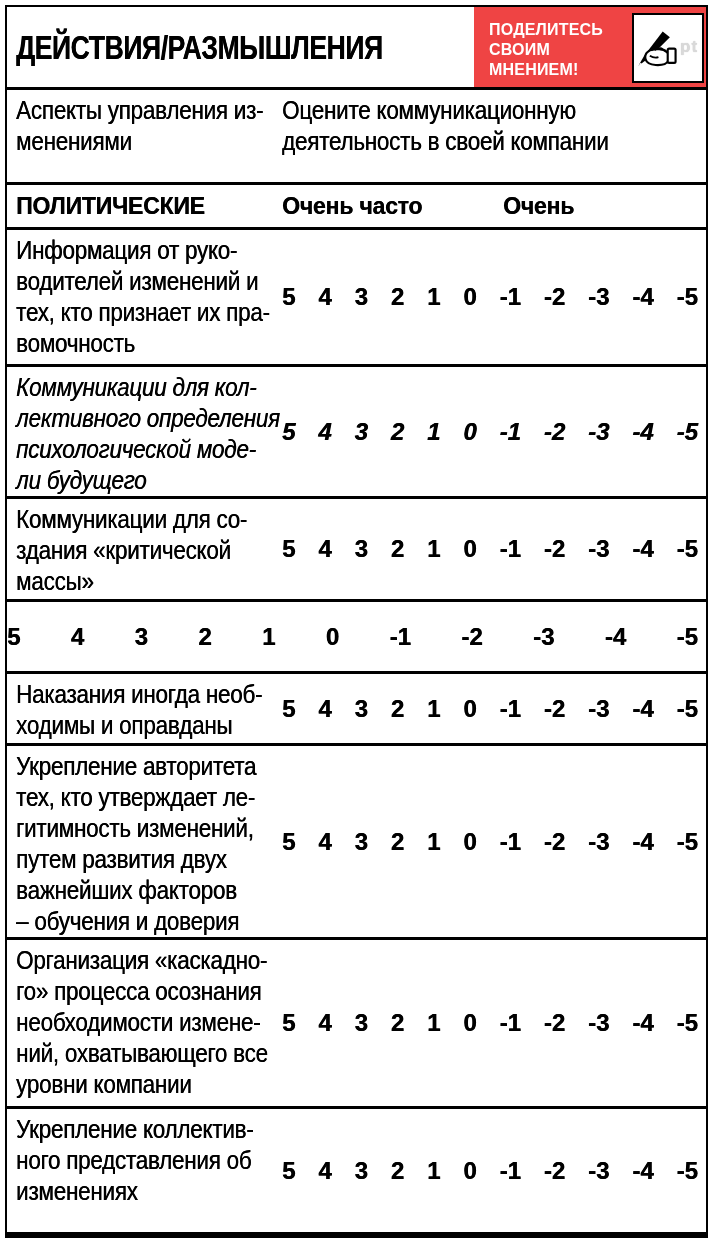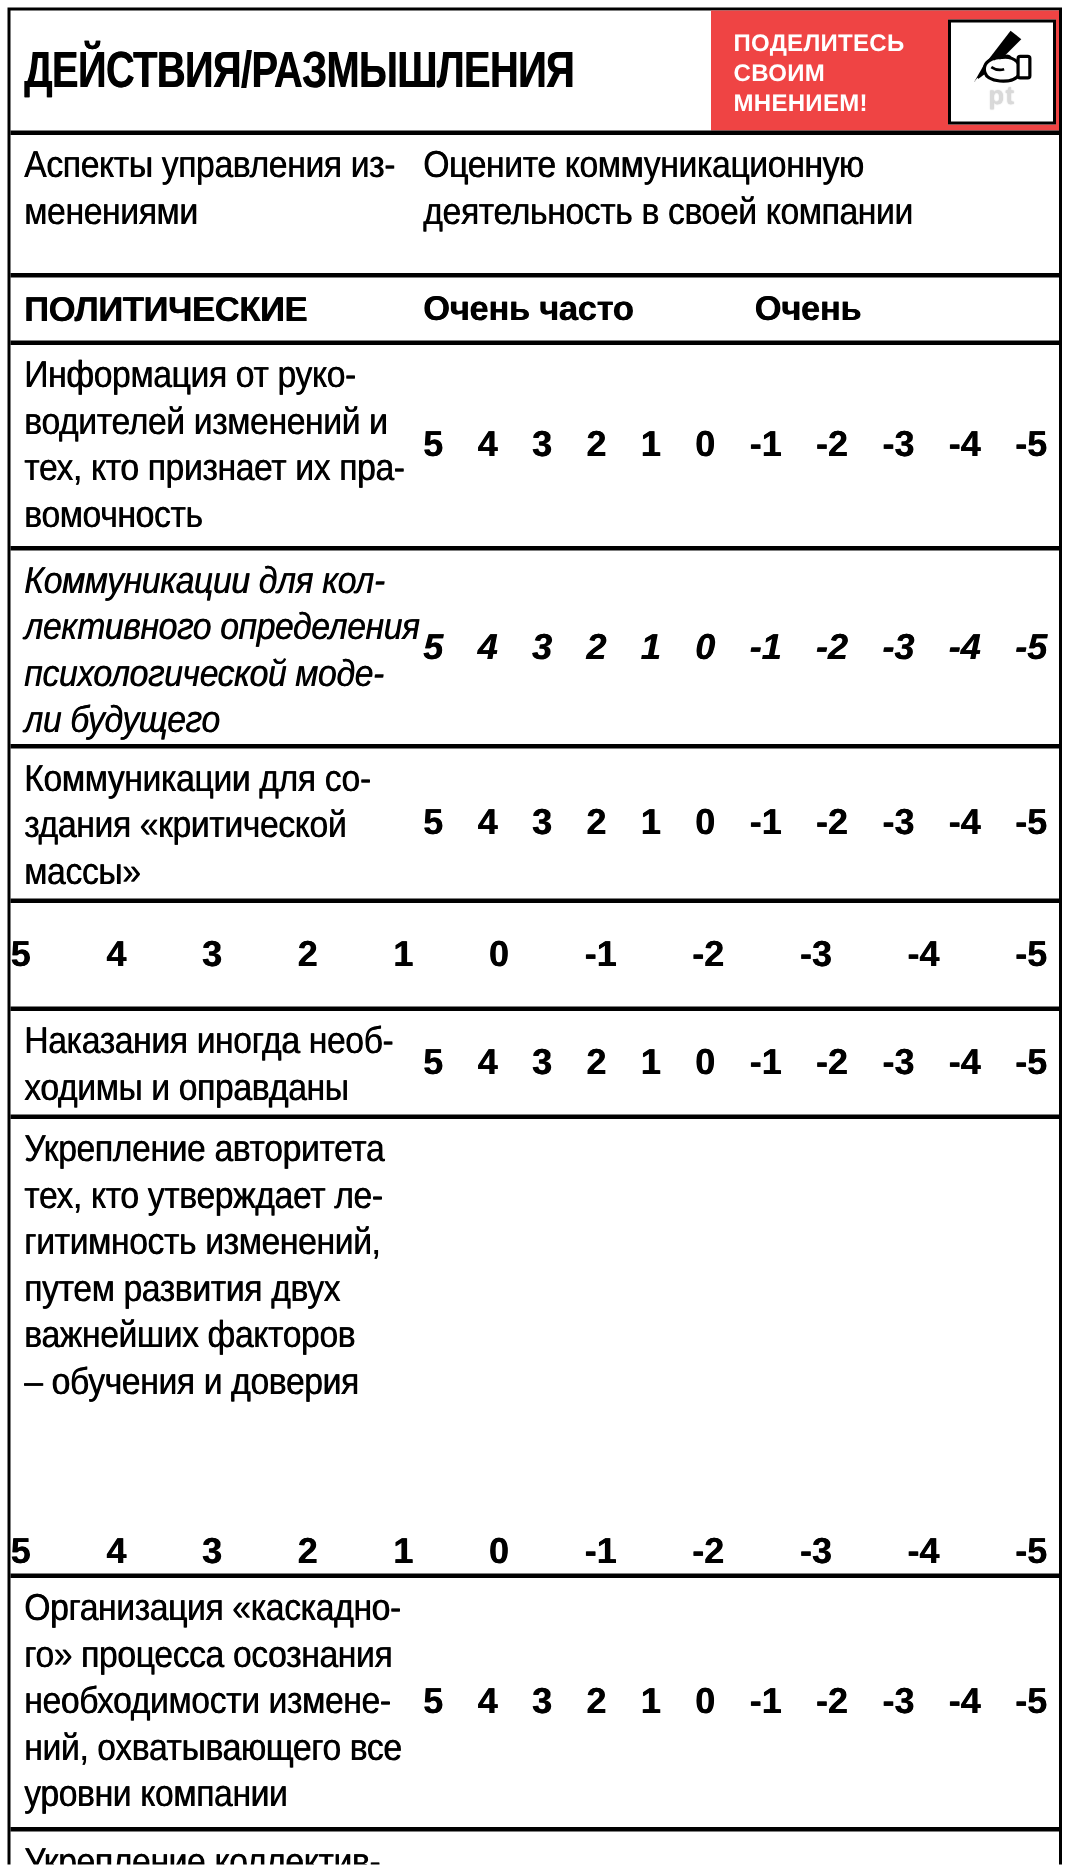--- a/index.html
+++ b/index.html
@@ -34,21 +34,21 @@
   }
   .badge-text {
     white-space: pre-line;
     font-size: 16px; font-weight: bold; line-height: 20px;
     padding: 13px 0 0 15px; letter-spacing: 0.2px;
   }
   .icon-box {
     position: absolute; top: 6px; right: 2px;
     width: 68px; height: 66px;
     background: #fff; border: 2px solid #000;
-    display: flex; flex-direction: column; align-items: center;
+    display: flex; flex-direction: row; align-items: center;
   }
   .icon-box svg { margin-top: 4px; }
   .watermark {
     font-size: 17px; font-weight: bold; line-height: 16px;
     color: #d9d9d9; letter-spacing: 1px;
     text-shadow: 0 0 1px #c4c4c4;
     margin-top: -3px;
   }
 
   
@@ -82,21 +82,21 @@
     flex: 1; display: flex; align-items: center;
     justify-content: space-between;
     padding-right: 8px;
   }
   .sv {
     font-size: 24px; font-weight: bold;
     text-shadow: 0.4px 0 0 #000;
   }
   .r0 { min-height: 134px; } .r1 { min-height: 129px; font-style: italic; }
   .r2 { min-height: 100px; } .r3 { min-height: 69px; }
-  .r4 { min-height: 69px; }  .r5 { min-height: 190px; flex-direction: column; }
+  .r4 { min-height: 69px; }  .r5 { min-height: 190px; }
   .r6 { min-height: 166px; } .r7 { min-height: 123px; }
 </style>
 </head>
 <body>
 
 <div class="page">
   <div class="sheet">
 
     <div class="row header-row">
       <div class="title-wrap">

